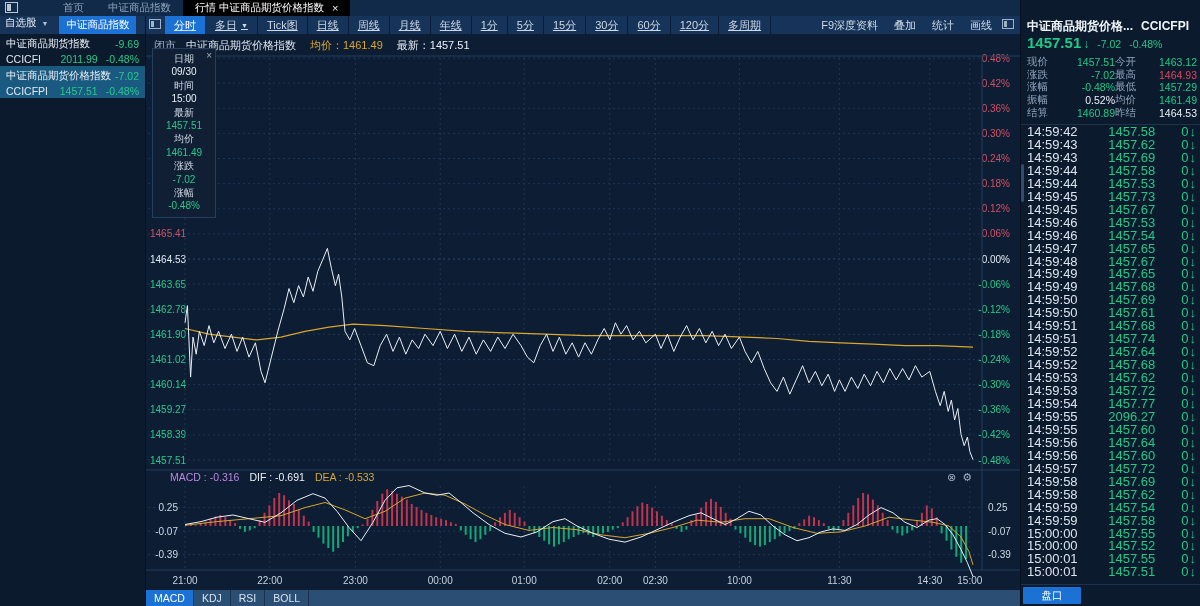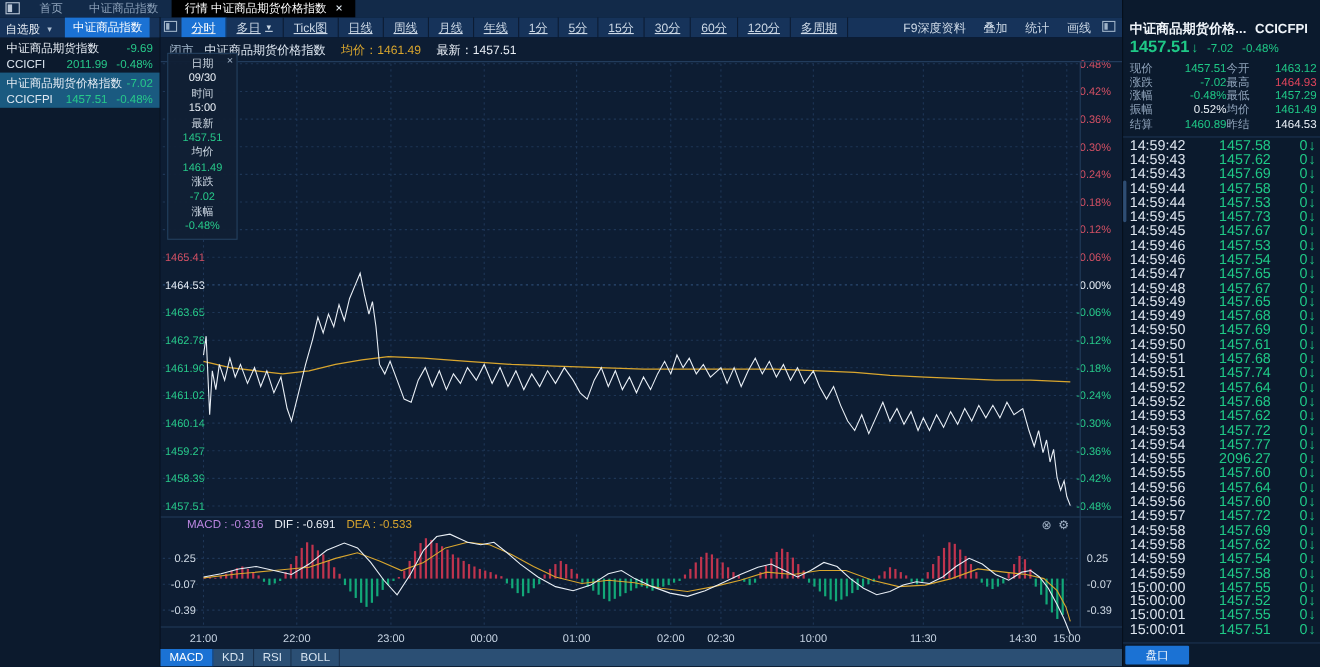--- a/index.html
+++ b/index.html
@@ -1,29 +1,29 @@
 <!DOCTYPE html>
 <html><head>
 <meta charset="utf-8">
 <style>
   html,body{margin:0;padding:0;background:#0c1a2d;overflow:hidden;}
   *{box-sizing:border-box;font-family:"Liberation Sans","DejaVu Sans",sans-serif;}
   .app{position:relative;width:1200px;height:606px;background:#0c1a2d;color:#d6e0ec;font-size:11px;overflow:hidden;}
 
   
-  .topbar{position:absolute;left:0;top:0;width:1200px;height:16px;background:#122a49;display:flex;align-items:stretch;}
+  .topbar{position:absolute;left:0;top:0;width:1200px;height:16px;background:#122a49;display:flex;align-items:stretch;gap:27px;}
   .win-icon{width:13px;height:11px;border:1px solid #b9c6d6;margin:2px 6px 0 5px;position:relative;}
   .win-icon:after{content:"";position:absolute;left:1px;top:1px;width:4px;height:7px;background:#b9c6d6;}
   .ttab{display:flex;align-items:center;padding:0 12px;color:#8da2ba;font-size:10.5px;white-space:nowrap;}
   .ttab.active{background:#000000;color:#fff;}
   .tclose{margin-left:8px;color:#eaf2fa;font-size:11px;}
 
   
   .sidebar{position:absolute;left:0;top:16px;width:146px;height:590px;background:#0c1a2d;border-right:1px solid #08121f;}
-  .side-header{height:18px;background:#16335a;display:flex;align-items:flex-end;font-size:10.5px;}
+  .side-header{height:18px;background:#16335a;display:flex;align-items:flex-start;font-size:10.5px;}
   .dd{display:flex;align-items:center;color:#e8eef5;padding:0 5px;}
   .dd .caret{font-size:7px;margin-left:5px;color:#aebfd2;}
   .group-btn{background:#1b72d4;color:#fff;height:18px;display:flex;align-items:center;padding:0 7px;margin-left:6px;}
   .witem{height:32px;padding:2px 6px 0 6px;}
   .witem.selected{background:#1a5a80;}
   .wline{display:flex;justify-content:space-between;align-items:center;height:15px;white-space:nowrap;}
   .wname{color:#e8eef5;font-size:10.5px;overflow:hidden;}
   .wcode{color:#dfe8f2;font-size:10.5px;}
   .gtx{color:#27c98a;font-size:10.5px;}
   .wprice{margin-left:auto;margin-right:8px;}

